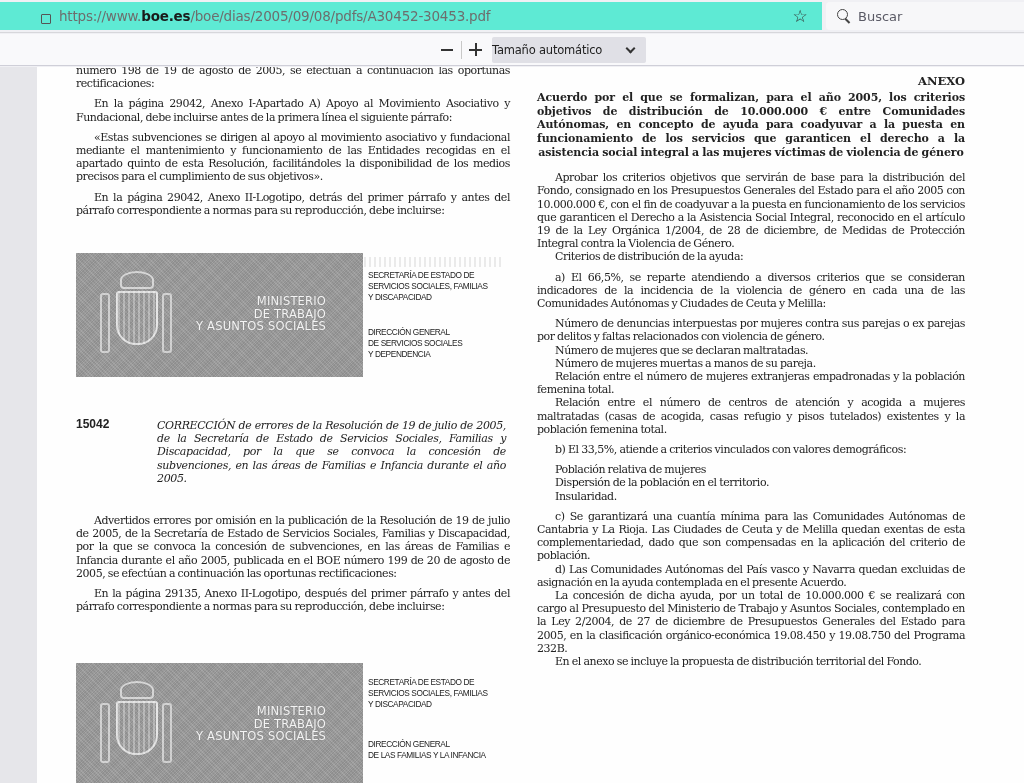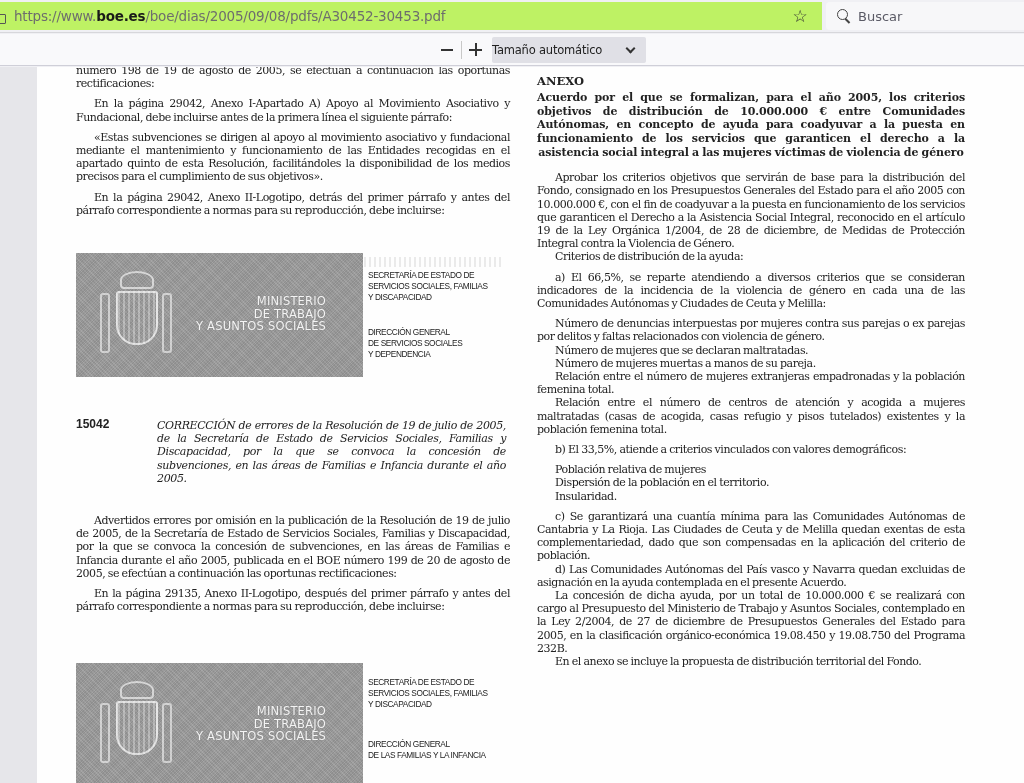--- a/index.html
+++ b/index.html
@@ -1,21 +1,21 @@
 <!DOCTYPE html>
 <html><head>
 <meta charset="utf-8">
 <style>
   * { box-sizing: border-box; margin: 0; padding: 0; }
   html, body { width: 1024px; height: 783px; overflow: hidden; background: #f0f0f4; }
   body { font-family: "DejaVu Serif", serif; position: relative; }
 
   
   .urlbar { position: absolute; left: 0; top: 0; width: 1024px; height: 33px; background: #f0f0f4; border-bottom: 1px solid #d7d7db; }
-  .urlfield { position: absolute; left: 0; top: 2px; width: 822px; height: 28px; background: #bef264; display: flex; align-items: center; }
+  .urlfield { position: absolute; left: 0; top: 2px; width: 822px; height: 28px; background: #5eead4; display: flex; align-items: center; padding-left: 45px; }
   .lock { width: 10px; height: 18px; margin-left: -4px; margin-right: 8px; position: relative; }
   .lock::before { content: ""; position: absolute; left: 0; top: 7px; width: 8px; height: 8px; border: 1.2px solid #555; border-radius: 1px; }
   .url { font-family: "DejaVu Sans", sans-serif; font-size: 13.5px; color: #6d6d6d; letter-spacing: -0.2px; white-space: nowrap; }
   .url b { color: #1a1a1a; font-weight: bold; }
   .star { position: absolute; left: 789px; top: 5px; width: 22px; height: 22px; font-size: 17px; color: #333; text-align: center; line-height: 22px; font-family: "DejaVu Sans", sans-serif; }
   .search { position: absolute; left: 826px; top: 2px; width: 198px; height: 28px; background: #f7f7f9; border-radius: 4px 0 0 4px; display: flex; align-items: center; padding-left: 10px; }
   .search-icon { width: 16px; height: 16px; position: relative; margin-right: 6px; }
   .search-icon::before { content: ""; position: absolute; left: 1px; top: 1px; width: 9px; height: 9px; border: 1.5px solid #444; border-radius: 50%; }
   .search-icon::after { content: ""; position: absolute; left: 10px; top: 10px; width: 6px; height: 1.5px; background: #444; transform: rotate(45deg); transform-origin: 0 0; }
   .search-label { font-family: "DejaVu Sans", sans-serif; font-size: 13px; color: #5b5b66; }
@@ -35,21 +35,21 @@
   
   .viewer { position: absolute; left: 0; top: 67px; width: 1024px; height: 716px; background: #e6e6ea; overflow: hidden; }
   .page { position: absolute; left: 37px; top: 0; width: 990px; height: 716px; background: #fefefe; }
 
   .col { position: absolute; font-family: "DejaVu Serif", serif; font-size: 11px; color: #222; line-height: 13.2px; letter-spacing: -0.45px; word-spacing: -0.5px; }
   .colL { left: 39px; width: 434px; }
   .colR { left: 500px; width: 428px; }
   .p { text-align: justify; text-indent: 18px; }
   .p.ni { text-indent: 0; }
   .gap { margin-top: 7px; }
-  .anexo { text-align: left; font-weight: bold; font-size: 11.5px; letter-spacing: 0; }
+  .anexo { text-align: right; font-weight: bold; font-size: 11.5px; letter-spacing: 0; }
   .title { font-weight: bold; text-align: justify; text-align-last: center; letter-spacing: -0.1px; line-height: 13.6px; }
 
   
   .logo { position: absolute; left: 39px; width: 430px; height: 124px; }
   .logo-img { position: absolute; left: 0; top: 0; width: 287px; height: 124px; background:
       repeating-linear-gradient(45deg, rgba(255,255,255,0.12) 0 1px, transparent 1px 3px),
       repeating-linear-gradient(-45deg, rgba(0,0,0,0.08) 0 1px, transparent 1px 2px),
       #9a9a9a; }
   .crest { position: absolute; left: 22px; top: 18px; width: 76px; height: 88px; }
   .crest .crown { position: absolute; left: 22px; top: 0; width: 34px; height: 18px; border: 2px solid rgba(255,255,255,0.6); border-radius: 50% 50% 4px 4px; }

